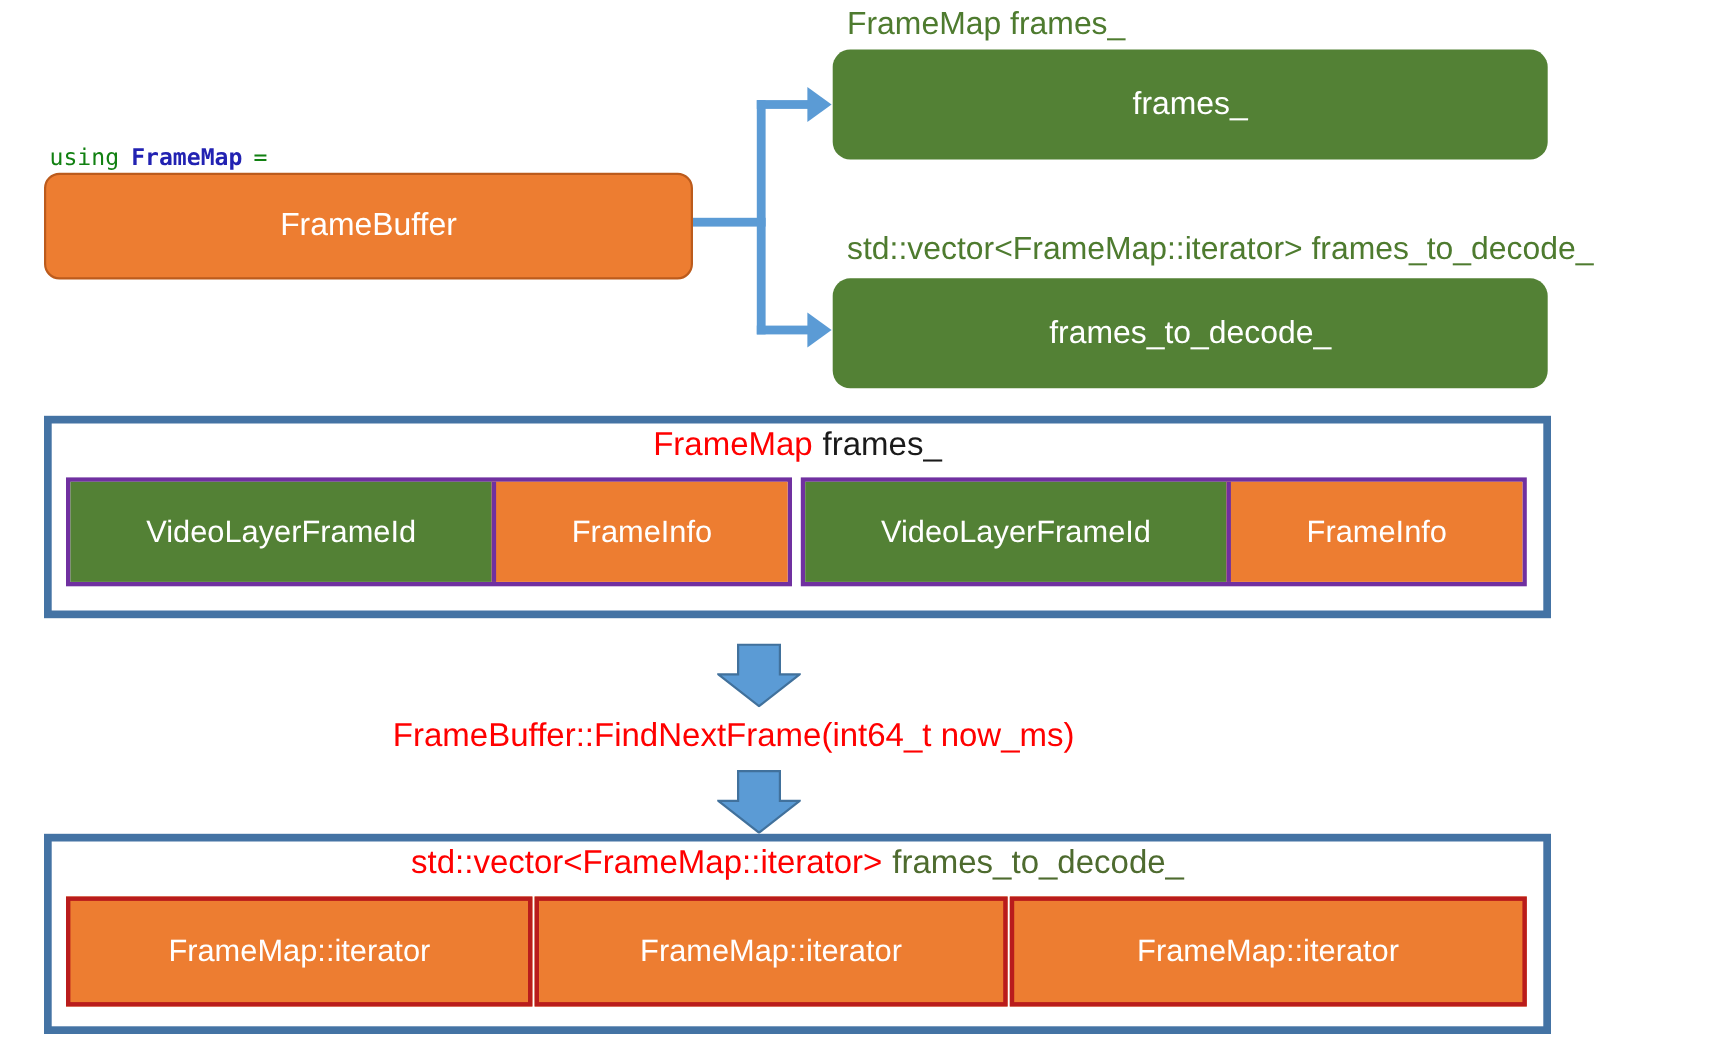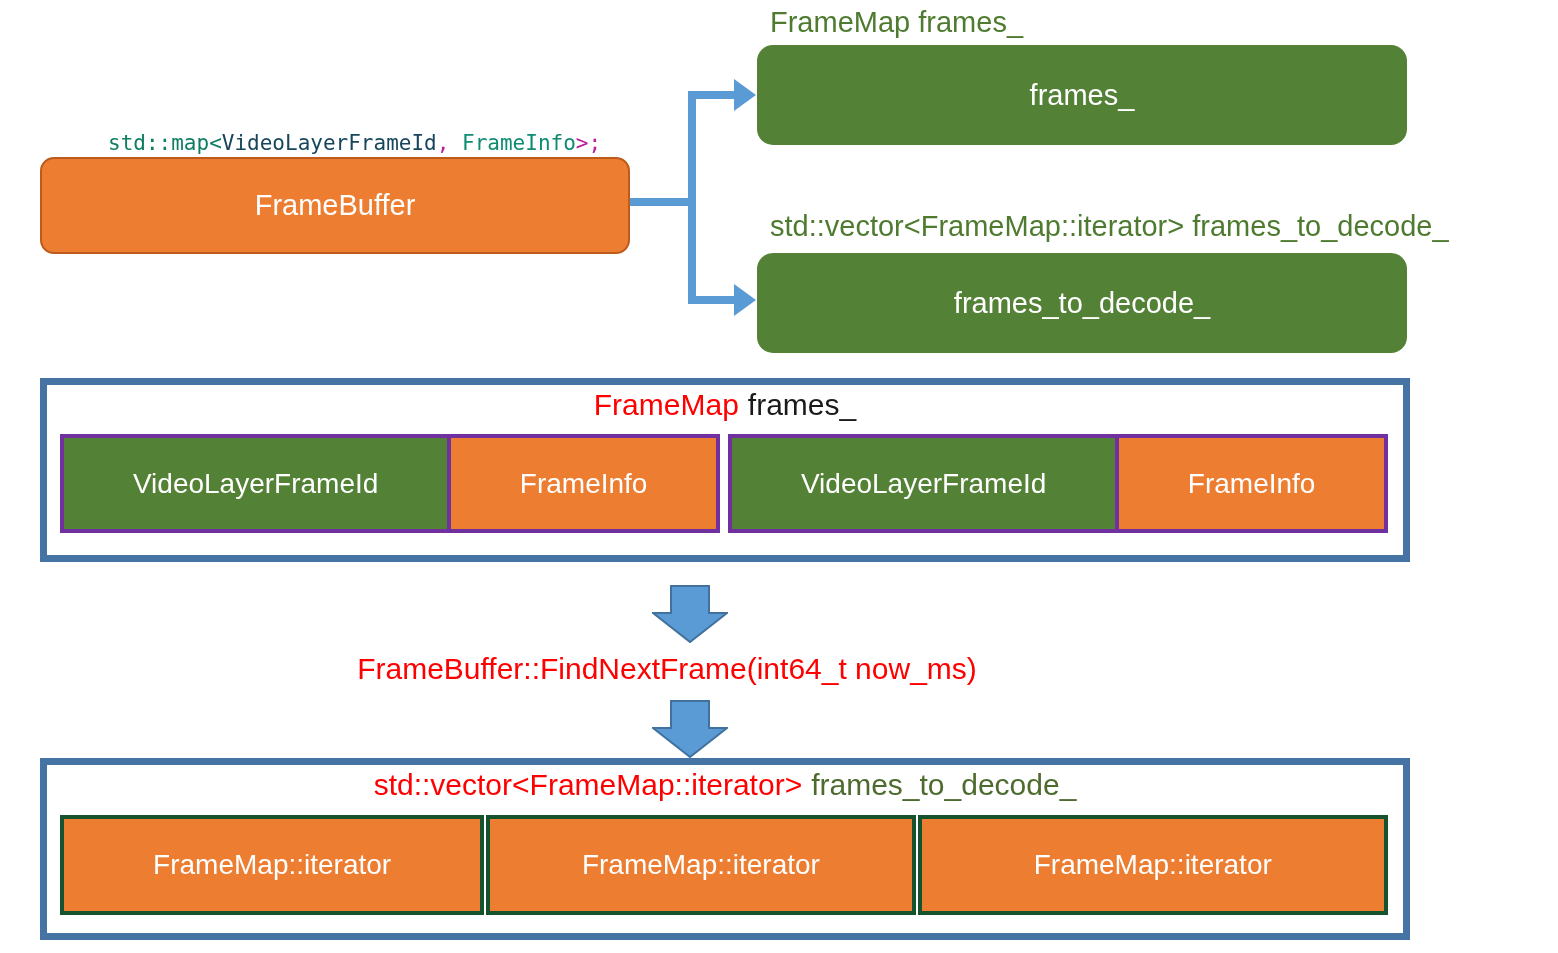--- a/index.html
+++ b/index.html
@@ -117,33 +117,34 @@
     left: 0px; top: 652px; width: 1334px;
     text-align: center;
     font-size: 30px; font-weight: normal; color: #FF0000;
     white-space: nowrap;
   }
 
   
   .vec-row { left: 60px; top: 815px; width: 1328px; height: 100px; display: flex; }
   .vec-cell {
     background: #ED7D31;
-    border: 4px solid #14532d;
+    border: 4px solid #b91c1c;
     box-sizing: border-box;
     display: flex; align-items: center; justify-content: center;
     color: #ffffff; font-size: 28px;
   }
   .vc-1 { flex: 424 0 0; margin-right: 2px; }
   .vc-2 { flex: 429 0 0; margin-right: 2px; }
   .vc-3 { flex: 471 0 0; }
 </style>
 </head>
 <body>
 
 <div class="abs code">
+  <div class="line1"><span class="tok-kw">using</span><span class="sp"></span><span class="tok-type-b">FrameMap</span><span class="tok-op">=</span></div>
   <div class="line2"><span class="tok-std">std::map&lt;</span><span class="tok-dtype">VideoLayerFrameId</span><span class="tok-punc">, </span><span class="tok-teal">FrameInfo</span><span class="tok-punc">&gt;;</span></div>
 </div>
 
 <div class="abs framebuffer-box">
   <span>FrameBuffer</span>
 </div>
 
 <div class="abs conn conn-stub"></div>
 <div class="abs conn conn-vertical"></div>
 <div class="abs conn conn-top"></div>

